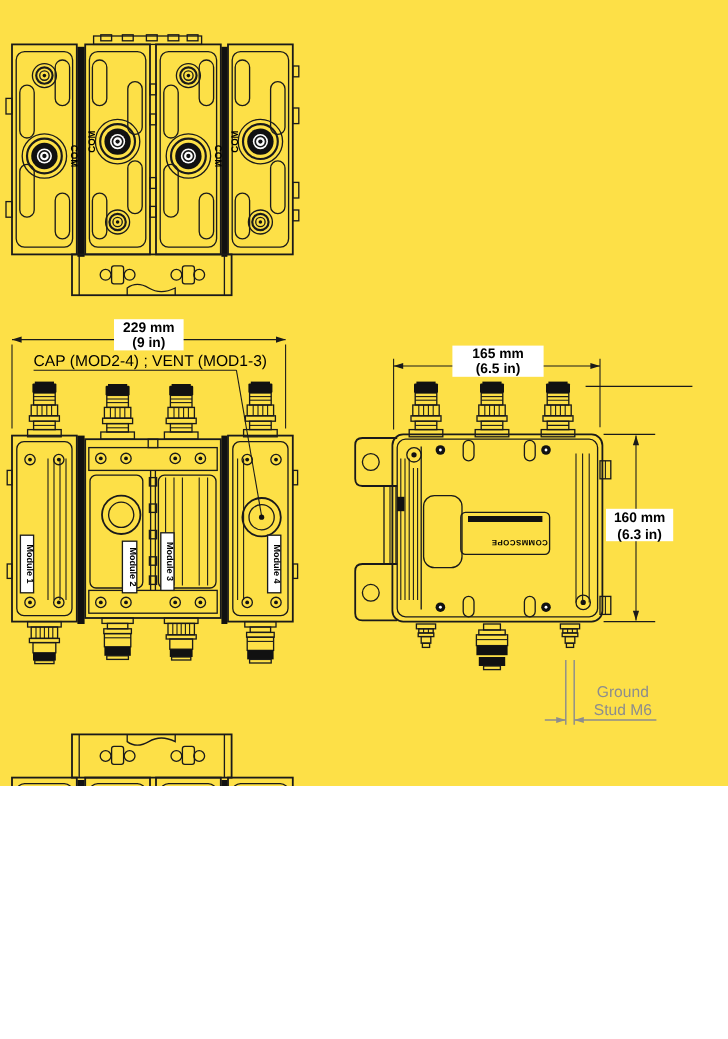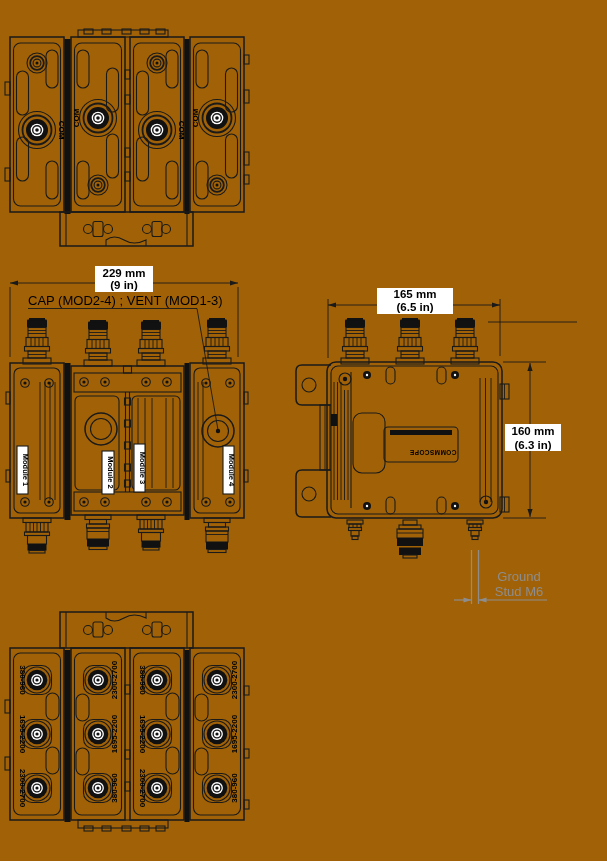--- a/index.html
+++ b/index.html
@@ -1,16 +1,16 @@
 <!DOCTYPE html>
 <html><head>
 <meta charset="utf-8">
 <style>
   html,body{margin:0;padding:0;background:#fff;}
-  .page{width:607px;height:861px;position:relative;background:#a16207;font-family:"Liberation Sans",sans-serif;}
+  .page{width:607px;height:655px;position:relative;background:#fde047;font-family:"Liberation Sans",sans-serif;}
   svg{display:block;}
   .ln{stroke:#1a1a1a;fill:none;stroke-width:1.1px;}
   .ln2{stroke-width:1.5px;}
   .thin{stroke-width:0.9px;}
   .blk{fill:#111;stroke:none;}
   .wh{fill:#fff;stroke:none;}
   .arr{fill:#1a1a1a;stroke:none;}
   .garr{fill:#8d8d8d;stroke:none;}
   .gln{stroke:#8d8d8d;fill:none;stroke-width:1.2px;}
   text{fill:#000;}

